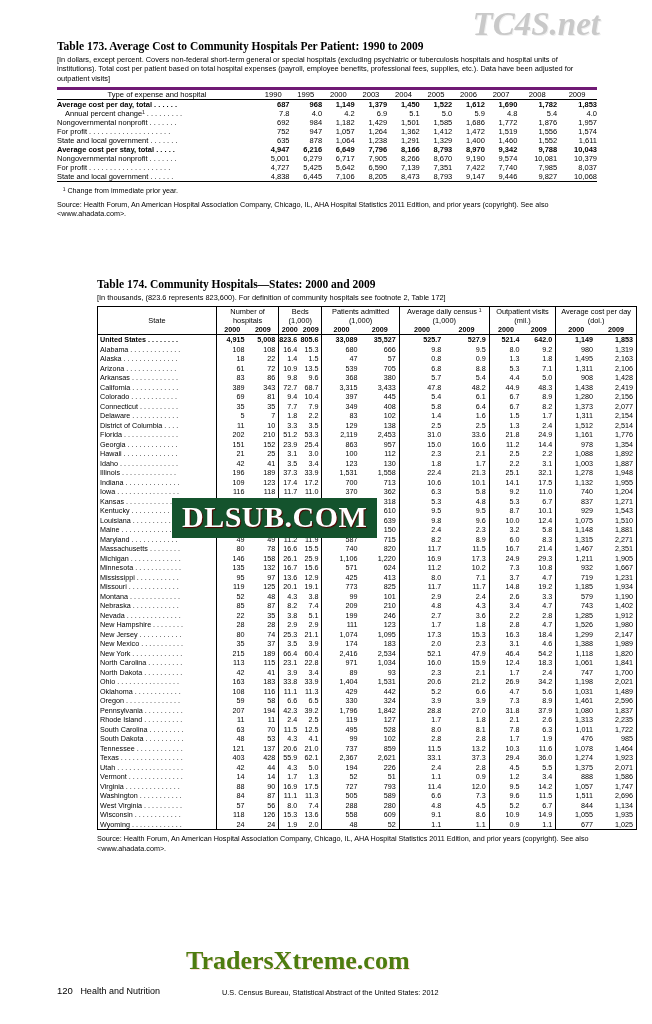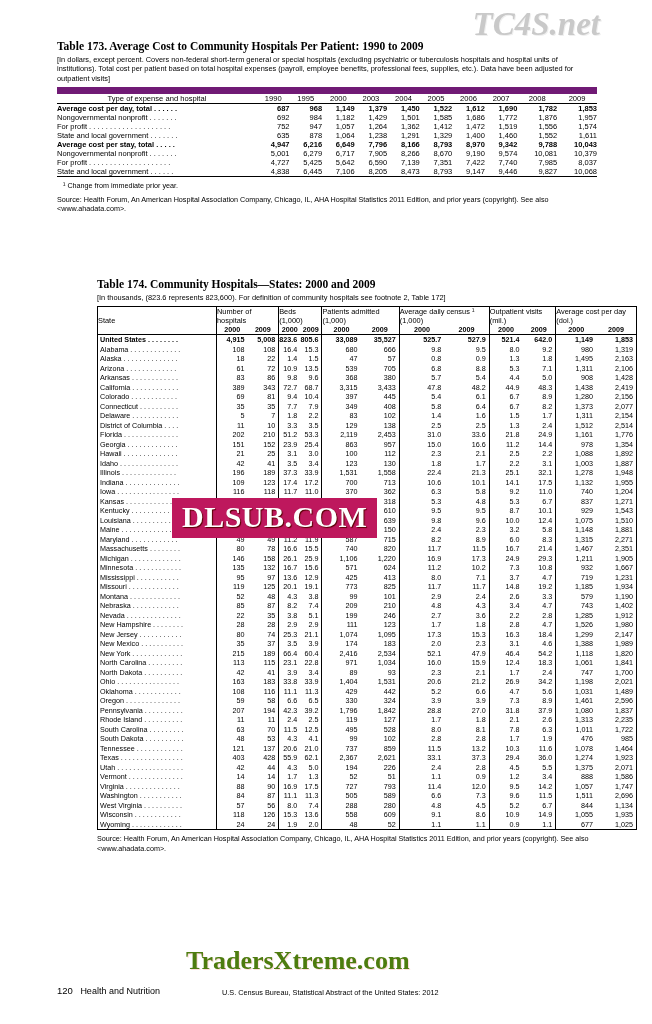--- a/index.html
+++ b/index.html
@@ -17,21 +17,21 @@
     font-size:33px;font-weight:bold;font-style:italic;
     color:#c9c9c9;letter-spacing:0px;
     text-shadow:1px 1px 0 #efefef;
     z-index:5;
   }
   .wm-dlsub{
     position:absolute;left:172px;top:498px;
     font-family:"Liberation Serif", serif;
     font-size:30px;font-weight:bold;
     color:#cc0000;
-    background:#be185d;
+    background:#14532d;
     color:#ffffff;
     padding:2px 10px 4px 10px;
     letter-spacing:0.5px;
     z-index:6;
     text-shadow:1px 1px 1px #550000;
   }
   .wm-traders{
     position:absolute;left:186px;top:946px;
     font-family:"Liberation Serif", serif;
     font-size:26px;font-weight:bold;
@@ -44,40 +44,40 @@
   .t173-wrap{position:absolute;left:57px;top:40px;width:540px;}
   .tbl-title{
     font-family:"Liberation Serif", serif;
     font-size:11.5px;font-weight:bold;margin-bottom:3px;
   }
   .tbl-head-note{
     font-size:7.4px;line-height:9.4px;margin-bottom:4px;color:#000;
   }
   table.data{border-collapse:collapse;width:100%;font-size:7.5px;}
   table.data td,table.data th{padding:0;margin:0;}
-  .rule-top{border-top:7px solid #701a75;}
+  .rule-top{border-top:3px solid #701a75;}
   .rule-bot{border-bottom:1px solid #000;}
   .hdr-cell{
     font-size:7.6px;text-align:center;font-weight:normal;
     padding:2px 0 2px 0;vertical-align:bottom;
   }
   .stub{text-align:left;padding-left:2px;white-space:nowrap;}
   .num{text-align:right;padding-right:3px;white-space:nowrap;}
   .b{font-weight:bold;}
   .footnote{
     font-size:7.2px;line-height:9.3px;margin-top:4px;
   }
 
   
   .t174-wrap{position:absolute;left:57px;top:278px;width:540px;margin-left:40px;}
   .t174 table.data{font-size:7.2px;}
   .t174 .stub{padding-left:2px;}
   .bx{border:1px solid #000;}
   .grp-hdr{
-    font-size:7.4px;text-align:left;font-weight:normal;
+    font-size:7.4px;text-align:center;font-weight:normal;
     border-left:1px solid #000;padding:2px 1px;
   }
   .yr-hdr{font-size:7.2px;text-align:center;padding:1px 1px 2px 1px;}
   .vline{border-left:1px solid #000;}
   .t174 td.num{padding-right:3px;}
   .t174 tr.row td{line-height:9.5px;}
 
   .pagefoot{
     position:absolute;left:57px;top:985px;font-size:9px;
   }
@@ -119,20 +119,33 @@
           <td class="num b">687</td>
           <td class="num b">968</td>
           <td class="num b">1,149</td>
           <td class="num b">1,379</td>
           <td class="num b">1,450</td>
           <td class="num b">1,522</td>
           <td class="num b">1,612</td>
           <td class="num b">1,690</td>
           <td class="num b">1,782</td>
           <td class="num b">1,853</td>
+        </tr>
+        <tr class="row">
+          <td class="stub" style="padding-left:8px;">Annual percent change¹ . . . . . . . . .</td>
+          <td class="num">7.8</td>
+          <td class="num">4.0</td>
+          <td class="num">4.2</td>
+          <td class="num">6.9</td>
+          <td class="num">5.1</td>
+          <td class="num">5.0</td>
+          <td class="num">5.9</td>
+          <td class="num">4.8</td>
+          <td class="num">5.4</td>
+          <td class="num">4.0</td>
         </tr>
         <tr class="row">
           <td class="stub">Nongovernmental nonprofit . . . . . . .</td>
           <td class="num">692</td>
           <td class="num">984</td>
           <td class="num">1,182</td>
           <td class="num">1,429</td>
           <td class="num">1,501</td>
           <td class="num">1,585</td>
           <td class="num">1,686</td>

